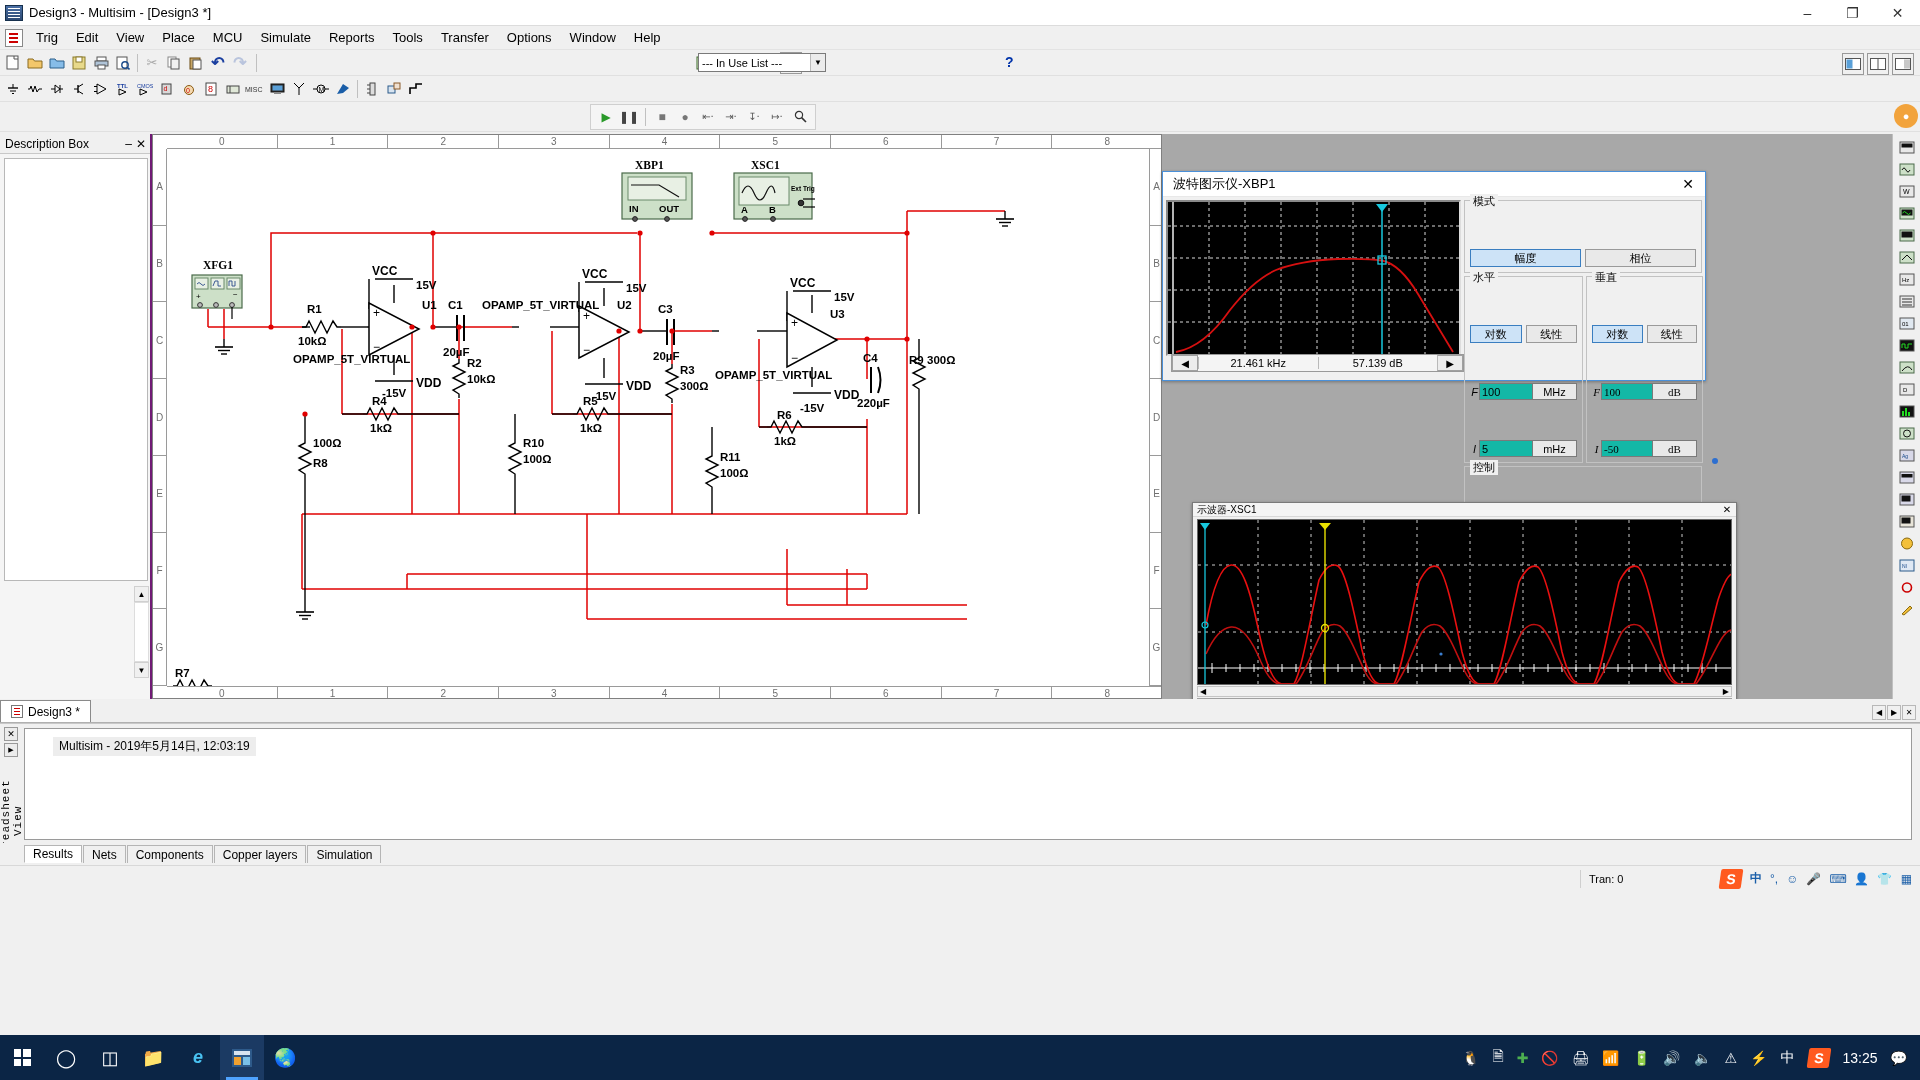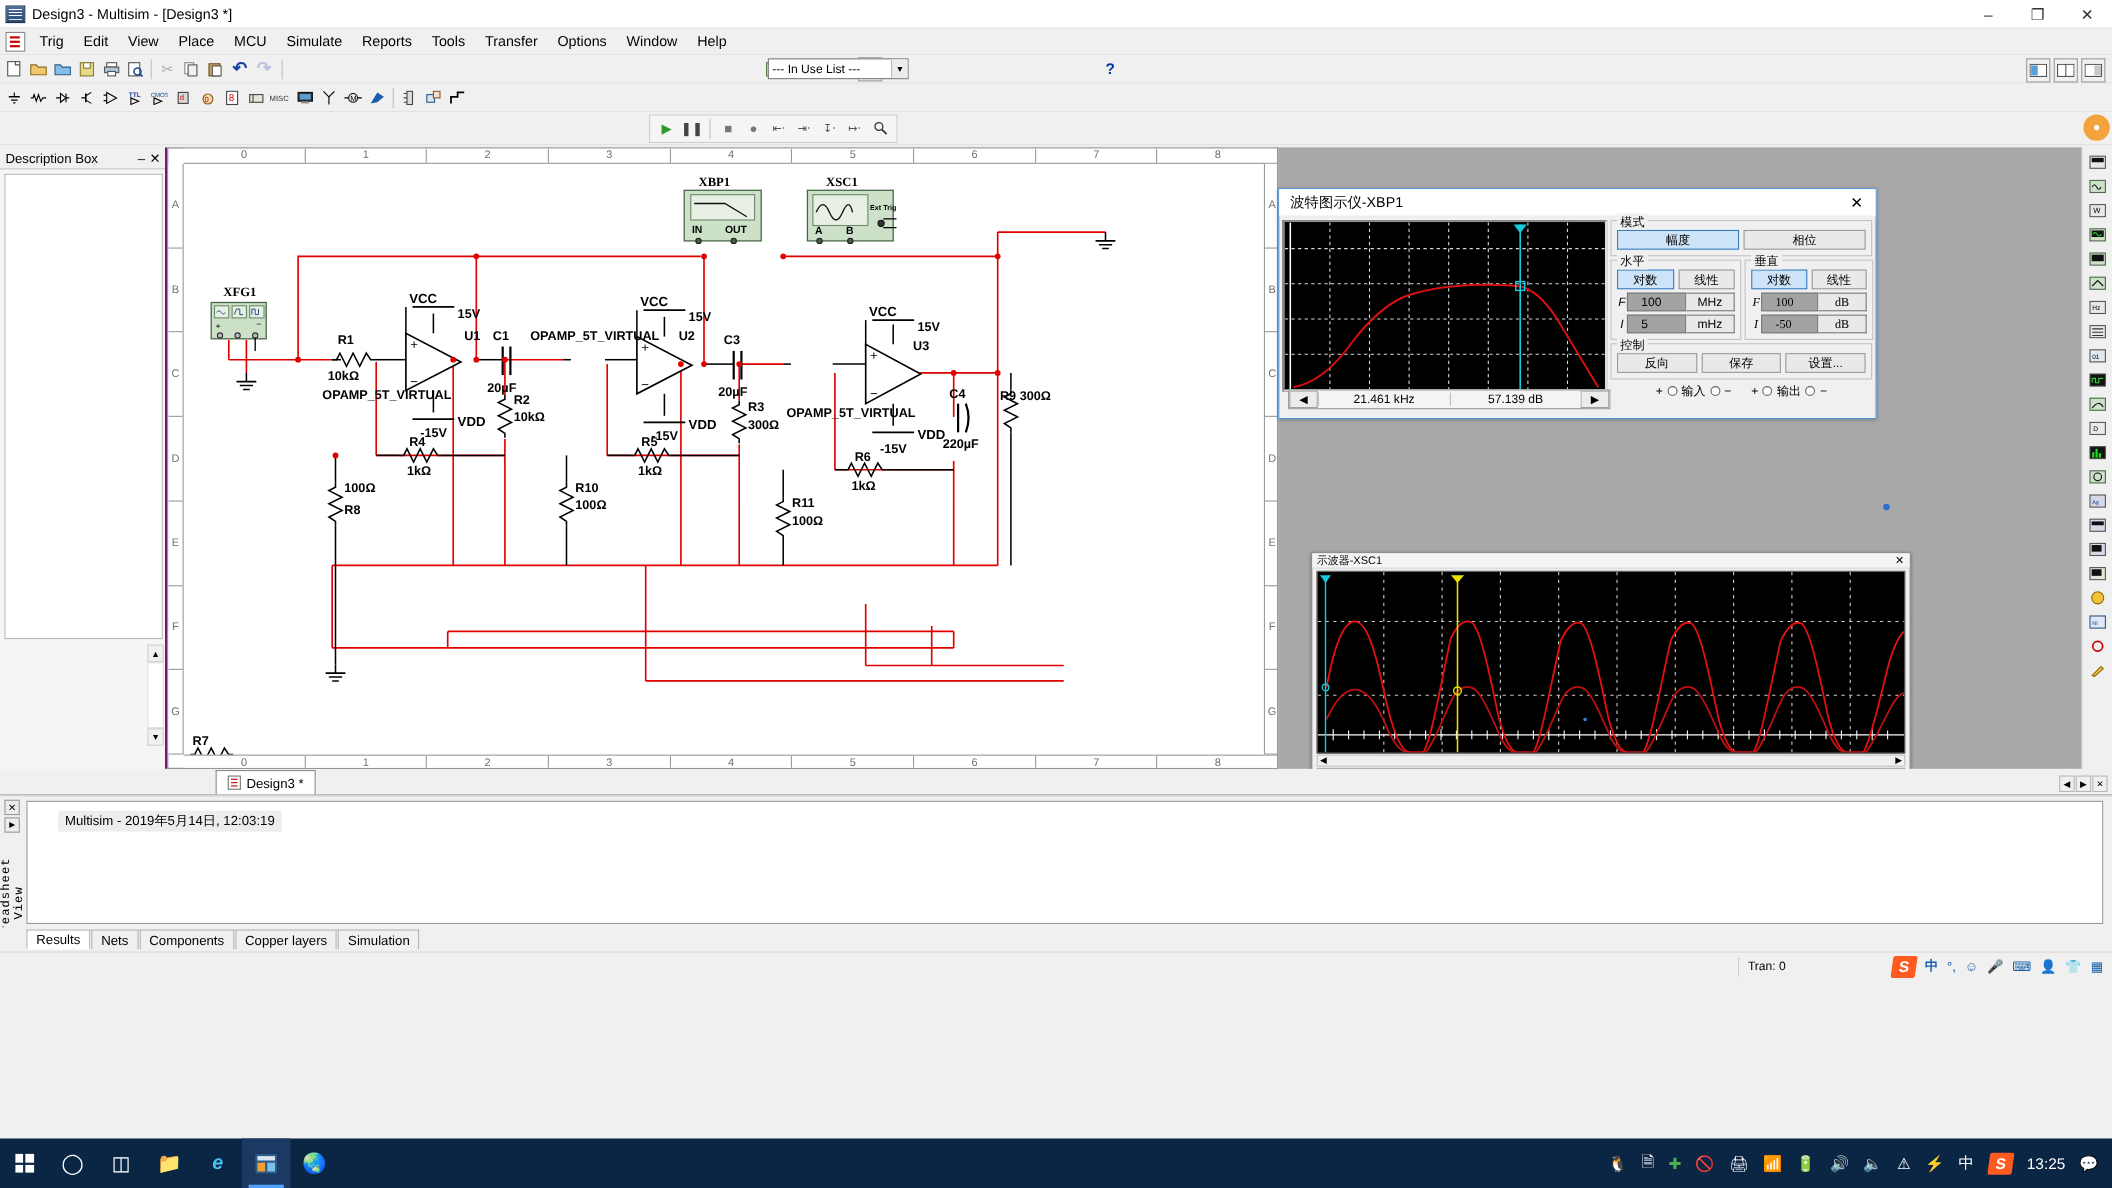--- a/index.html
+++ b/index.html
@@ -175,24 +175,24 @@
     border-left:1px solid #b9b9b9;}
   .bode-ctrl{ width:238px; font-size:11px; position:relative;}
   .grp{ border:1px solid #c2c2c2; margin:0 0 3px 0; padding:6px 5px 5px 5px; position:relative;}
   .grp > .lg{ position:absolute; top:-7px; left:5px; background:#f0f0f0; padding:0 3px; font-size:11px;}
   .btn2{
     height:18px; border:1px solid #9a9a9a; background:#e9e9e9;
     display:flex; align-items:center; justify-content:center;
     font-size:11px; flex:1;
   }
   .btn2.sel{ background:#cde3f7; border:1px solid #3a7ec0;}
-  .row{ display:flex; gap:4px; align-items:center; margin-bottom:3px;}
+  .row{ display:flex; gap:4px; align-items:center; margin-bottom:3px;margin-top:40px;}
   .fld{
-    height:17px; background:#a3a3a3; border:1px solid #7a7a7a;
-    font-size:11px; padding-left:12px; display:flex; align-items:center;
+    height:17px; background:#14b8a6; border:1px solid #7a7a7a;
+    font-size:11px; padding-left:2px; display:flex; align-items:center;
   }
   .unit{
     height:17px; background:#e9e9e9; border:1px solid #7a7a7a; border-left:none;
     font-size:11px; display:flex; align-items:center; justify-content:center; width:44px;
   }
   .lbl-i{ width:9px; font-size:11px; text-align:center; font-style:italic;}
   .io-row{ display:flex; align-items:center; justify-content:center; gap:4px;
            font-size:11px; margin-top:3px;}
   .radio{ width:9px;height:9px;border:1px solid #666;border-radius:50%;background:#fff;display:inline-block;}
 
@@ -246,21 +246,21 @@
   .cp .bb.sel{ background:#cde3f7; border-color:#3a7ec0;}
   .cp .bb.dis{ color:#aaa;}
 
   
   #tabstrip{
     left:0; top:699px; width:1920px; height:24px;
     background:#f0f0f0; display:flex; align-items:flex-end;
     border-bottom:1px solid #b0b0b0;
   }
   #tabstrip .tabbtn{
-    margin-left:196px; height:22px; background:#fff; border:1px solid #8a8a8a;
+    height:22px; background:#fff; border:1px solid #8a8a8a;
     border-bottom:none; display:flex; align-items:center; gap:5px;
     padding:0 10px; font-size:12px;
   }
   #tabstrip .tabico{ width:12px;height:13px;border:1px solid #777;background:#fff;position:relative;}
   #tabstrip .tabico:after{content:"";position:absolute;left:2px;top:2px;width:6px;height:1px;
     background:#c00;box-shadow:0 3px 0 #c00,0 6px 0 #c00;}
   #tabstrip .navs{ margin-left:auto; display:flex; gap:1px; padding-right:4px; padding-bottom:2px;}
   #tabstrip .nv{width:14px;height:15px;border:1px solid #b8b8b8;background:#f0f0f0;
     display:flex;align-items:center;justify-content:center;font-size:8px;}
 

